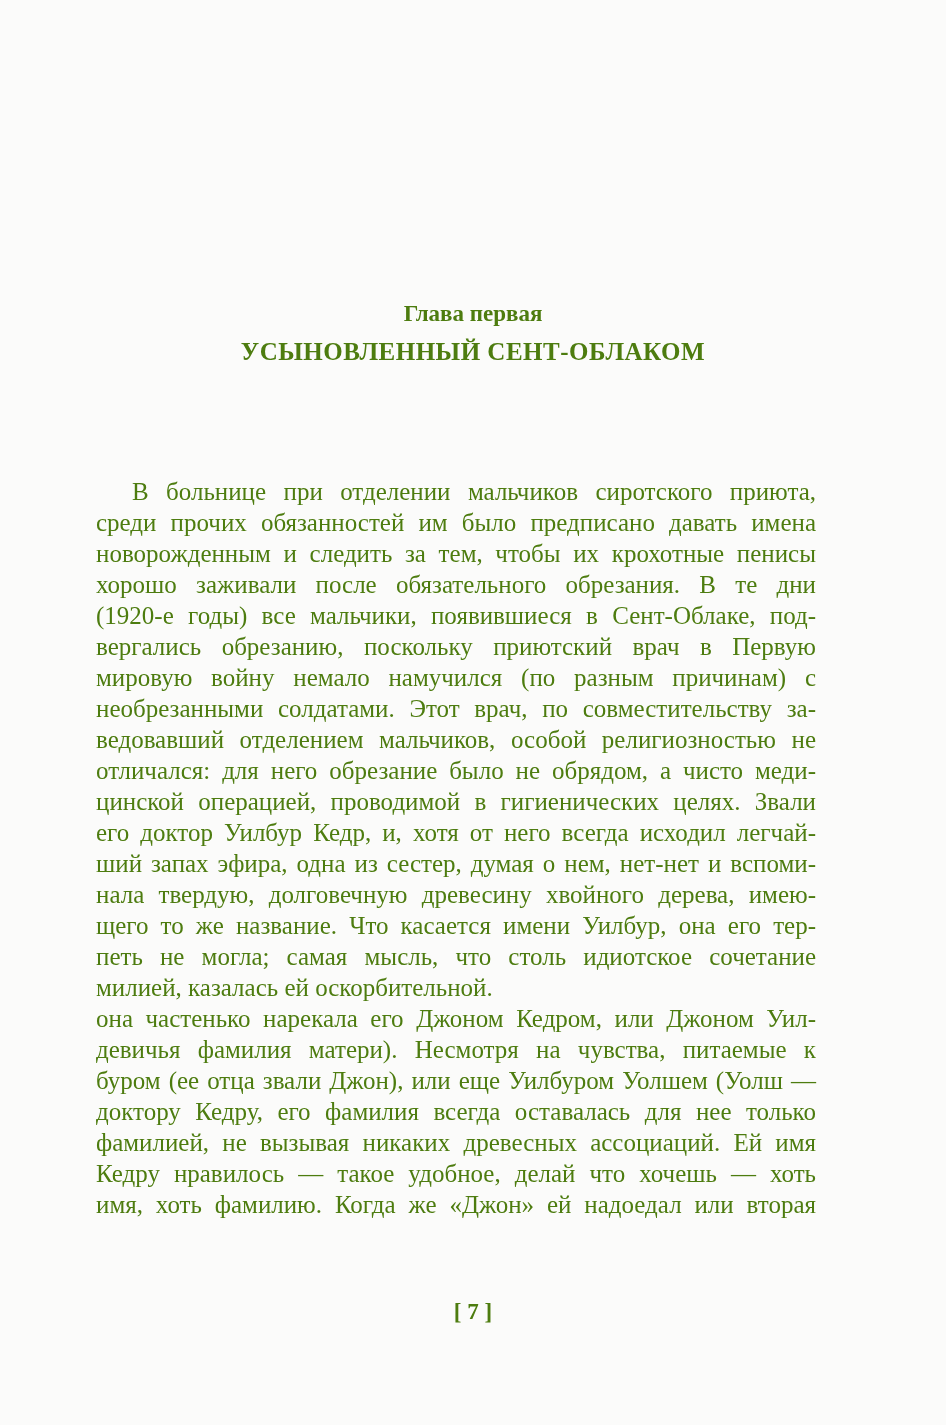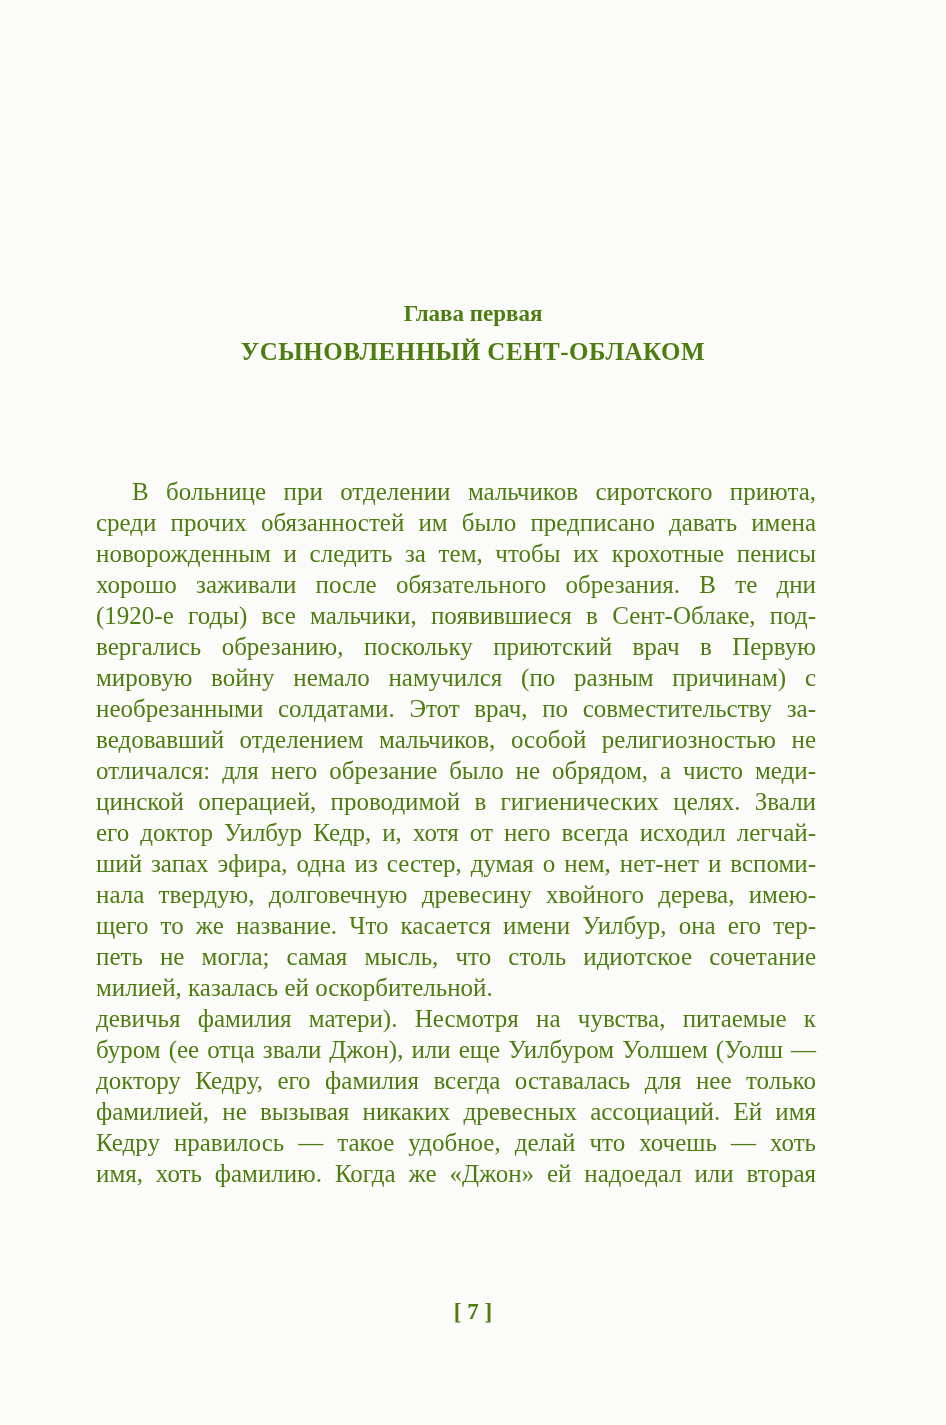--- a/index.html
+++ b/index.html
@@ -83,20 +83,21 @@
         <div class="line">отличался: для него обрезание было не обрядом, а чисто меди-</div>
         <div class="line">цинской операцией, проводимой в гигиенических целях. Звали</div>
         <div class="line">его доктор Уилбур Кедр, и, хотя от него всегда исходил легчай-</div>
         <div class="line">ший запах эфира, одна из сестер, думая о нем, нет-нет и вспоми-</div>
         <div class="line">нала твердую, долговечную древесину хвойного дерева, имею-</div>
         <div class="line">щего то же название. Что касается имени Уилбур, она его тер-</div>
         <div class="line">петь не могла; самая мысль, что столь идиотское сочетание</div>
         <div class="line end">милией, казалась ей оскорбительной.</div>
       </div>
       <div class="para">
+        <div class="line">она частенько нарекала его Джоном Кедром, или Джоном Уил-</div>
         <div class="line">девичья фамилия матери). Несмотря на чувства, питаемые к</div>
         <div class="line">буром (ее отца звали Джон), или еще Уилбуром Уолшем (Уолш —</div>
         <div class="line">доктору Кедру, его фамилия всегда оставалась для нее только</div>
         <div class="line">фамилией, не вызывая никаких древесных ассоциаций. Ей имя</div>
         <div class="line">Кедру нравилось — такое удобное, делай что хочешь — хоть</div>
         <div class="line">имя, хоть фамилию. Когда же «Джон» ей надоедал или вторая</div>
       </div>
     </div>
   <div class="page-number">[ 7 ]</div>
 </div>

